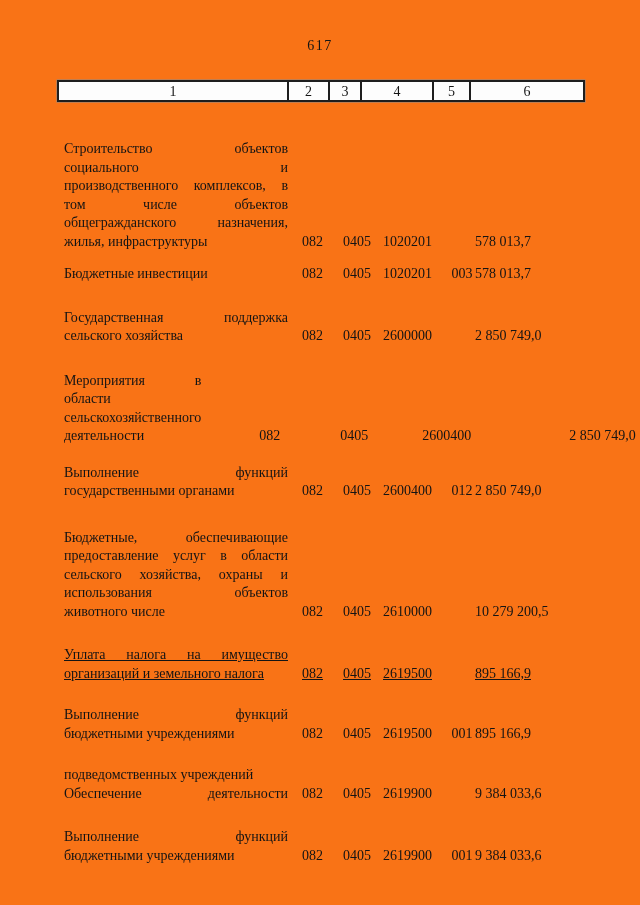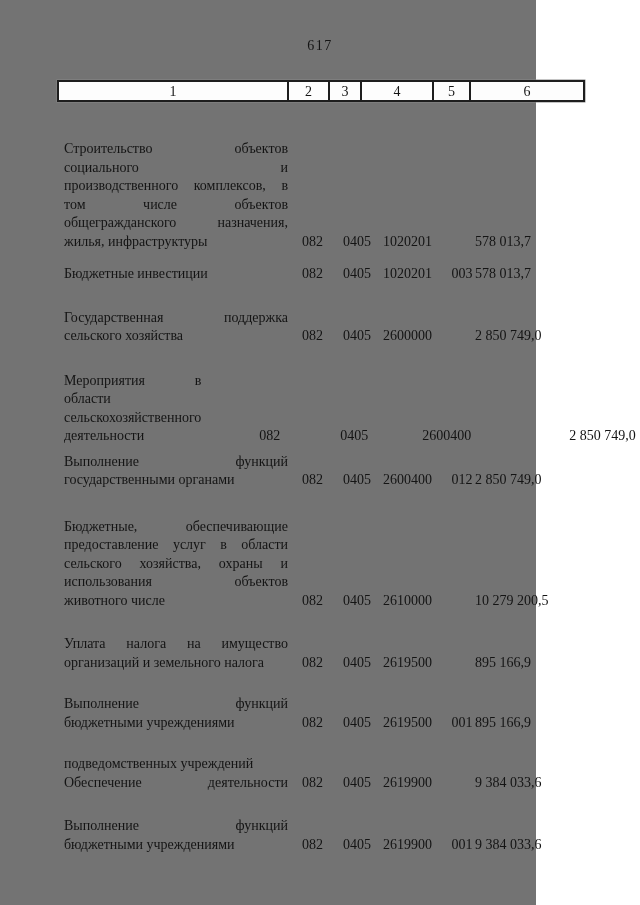--- a/index.html
+++ b/index.html
@@ -7,23 +7,23 @@
     padding: 0;
     width: 640px;
     height: 905px;
     background: #ffffff;
     overflow: hidden;
     font-family: "Liberation Serif", serif;
     color: #141414;
   }
   .page {
     position: relative;
-    width: 536px;
+    width: 640px;
     height: 905px;
-    background: #737373;
+    background: #f97316;
   }
   .pageno {
     position: absolute;
     top: 38px;
     left: 0;
     width: 640px;
     text-align: center;
     font-size: 14px;
     letter-spacing: 1.5px;
   }
@@ -64,24 +64,24 @@
   }
   .entry {
     display: flex;
     align-items: flex-end;
     font-size: 14px;
     line-height: 18.5px;
   }
   .rows .entry:nth-child(1) { margin-bottom: 14px; }
   .rows .entry:nth-child(2) { margin-bottom: 25px; }
   .rows .entry:nth-child(3) { margin-bottom: 26px; }
-  .rows .entry:nth-child(4) { margin-bottom: 7px; gap: 44px; }
+  .rows .entry:nth-child(4) { margin-bottom: 18px; gap: 44px; }
   .rows .entry:nth-child(5) { margin-bottom: 28px; }
   .rows .entry:nth-child(6) { margin-bottom: 25px; }
-  .rows .entry:nth-child(7) { margin-bottom: 23px; }
+  .rows .entry:nth-child(7) { margin-bottom: 23px; text-decoration: underline; }
   .rows .entry:nth-child(8) { margin-bottom: 23px; }
   .rows .entry:nth-child(9) { margin-bottom: 25px; }
   .name { width: 224px; }
   .ln {
     display: block;
     text-align: justify;
     text-align-last: justify;
   }
   .ln.last {
     text-align: left;

